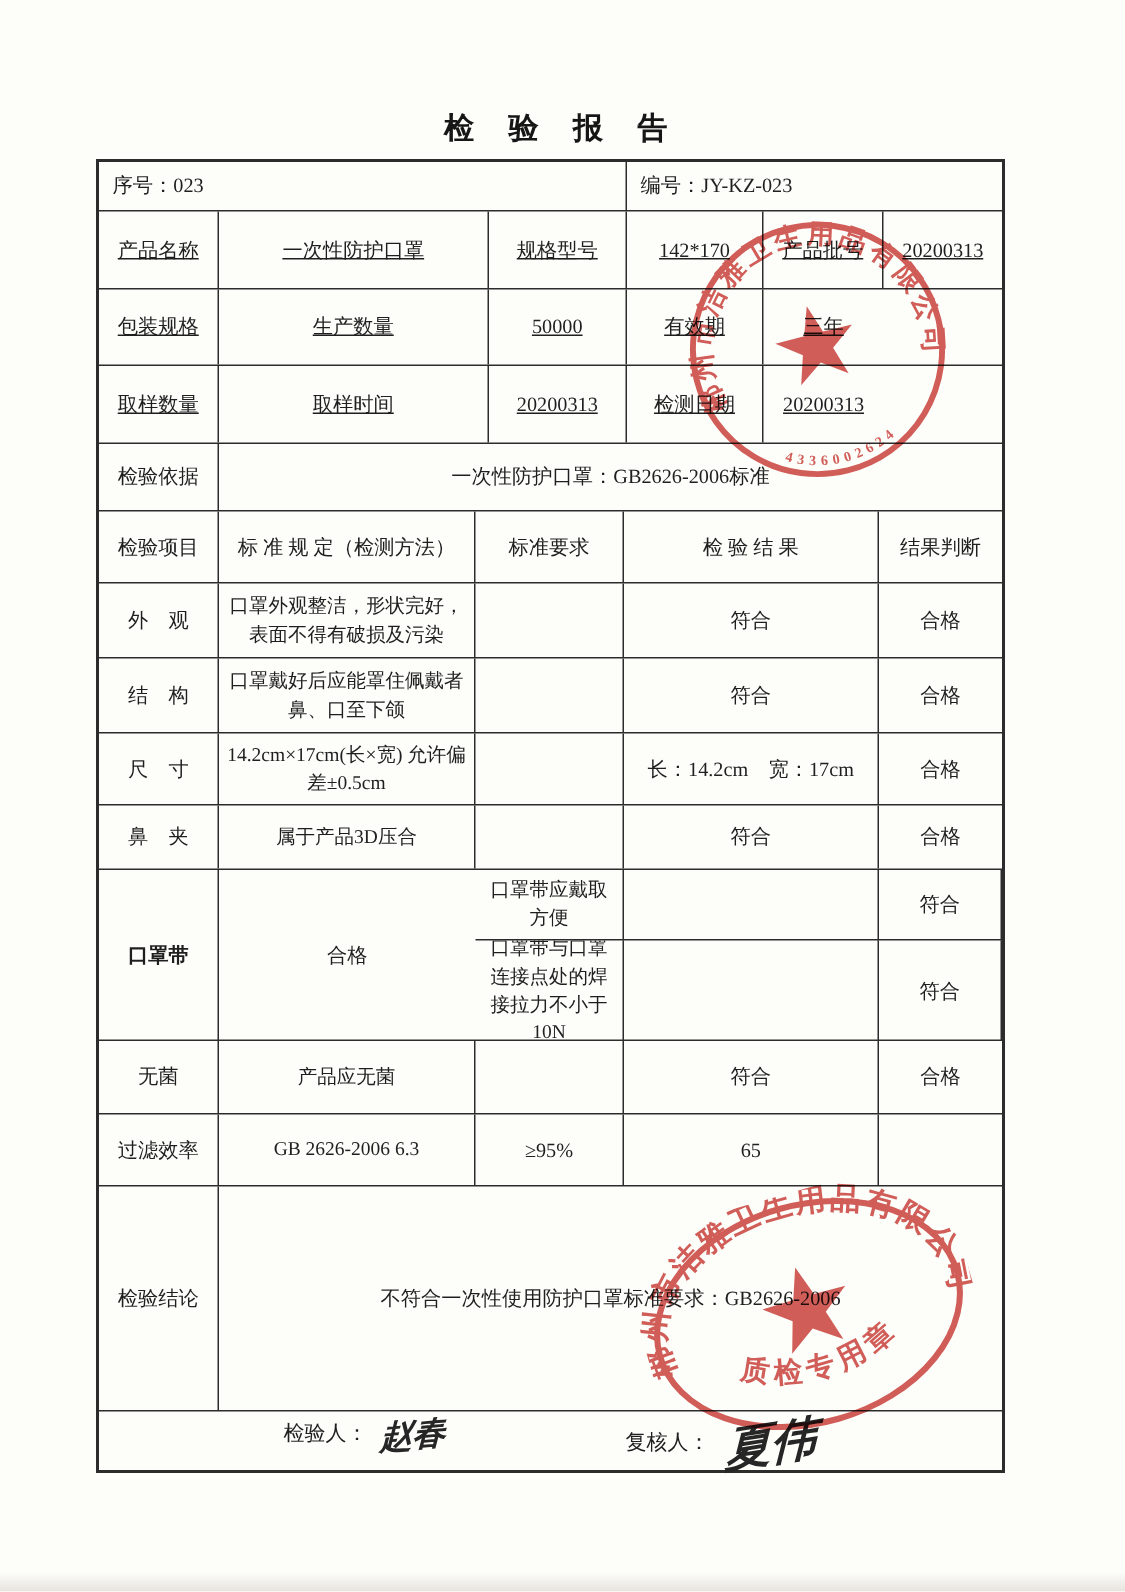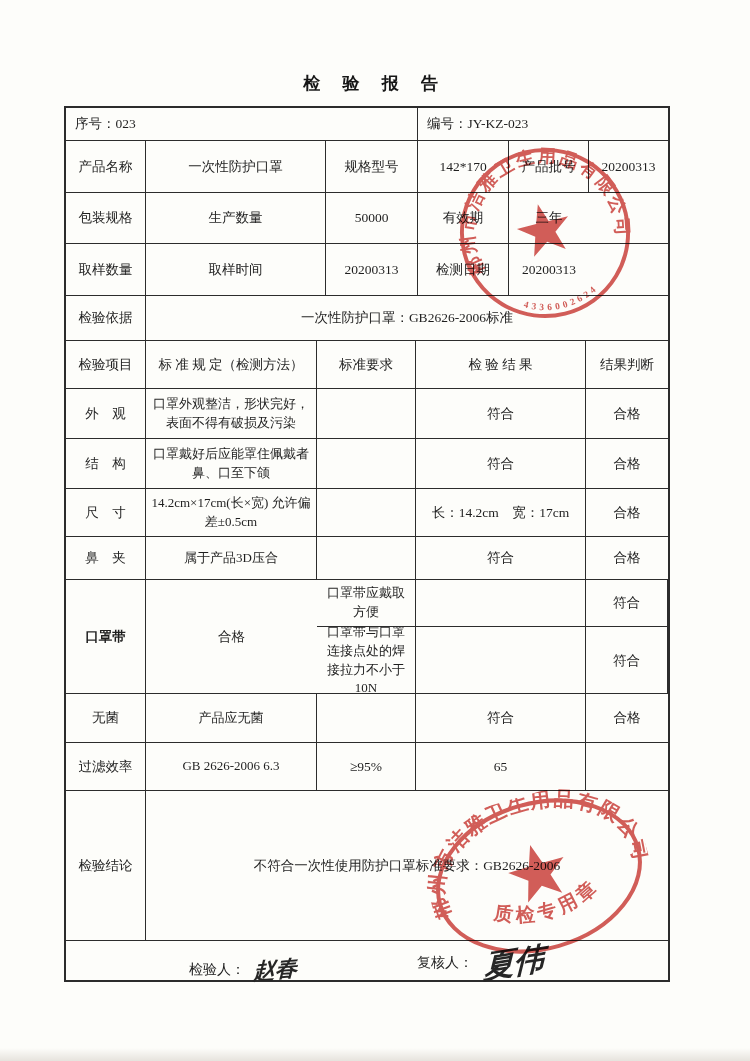--- a/index.html
+++ b/index.html
@@ -5,48 +5,48 @@
   html,body{margin:0;padding:0;}
   body{
     width:750px;height:1061px;
     background:#fdfdfa;
     font-family:"Liberation Serif","DejaVu Serif",serif;
     color:#1f1f1f;
     position:relative;overflow:hidden;
   }
   .title{
     position:absolute;top:72px;left:0;width:100%;
-    text-align:center;font-size:17px;font-weight:bold;
+    text-align:center;font-size:20px;font-weight:bold;
     letter-spacing:9px;color:#161616;
   }
   .tbl{
     position:absolute;left:64px;top:106px;width:602px;
     border:2px solid #2c2c2c;
   }
   .row{display:grid;border-bottom:1px solid #2c2c2c;box-sizing:border-box;}
   .row.last{border-bottom:none;}
   .c{
     display:flex;align-items:center;justify-content:center;
     text-align:center;border-right:1px solid #2c2c2c;
     padding:2px 4px;box-sizing:border-box;
     font-size:13.5px;line-height:1.45;overflow:hidden;
   }
   .c.cl{border-right:none;}
   .c.left{justify-content:flex-start;text-align:center;padding-left:9px;}
   .g2{grid-template-columns:352px 250px;}
-  .g6{grid-template-columns:80px 180px 92px 91px 80px 79px;}
+  .g6{grid-template-columns:80px 180px 92px 91px 80px 79px;text-decoration:underline;}
   .gb{grid-template-columns:80px 522px;}
   .g5{grid-template-columns:80px 171px 99px 170px 82px;}
   .g1{grid-template-columns:602px;}
   .band{grid-template-rows:47px 67px;}
   .band .a{grid-row:1/3;font-weight:bold;}
   .band .e{grid-row:1/3;border-right:none;}
   .bb{border-bottom:1px solid #2c2c2c;}
   .std{font-size:13px;}
-  .sign-row{display:flex;align-items:flex-end;padding:0 8px;font-size:14px;overflow:visible;}
+  .sign-row{display:flex;align-items:flex-start;padding:0 8px;font-size:14px;overflow:visible;}
   .sig{
     display:inline-block;font-style:italic;font-weight:bold;
     font-family:"Liberation Serif",serif;color:#262626;
   }
   .sig-inspector{font-size:22px;margin-left:8px;transform:rotate(-5deg) skewX(-6deg);}
   .sig-reviewer{font-size:31px;margin-left:10px;transform:rotate(-9deg) skewX(-10deg);}
   .grp2{margin-left:120px;display:flex;align-items:center;}
   .grp1{display:flex;align-items:center;}
   .stamp{
     position:absolute;mix-blend-mode:multiply;opacity:.85;

